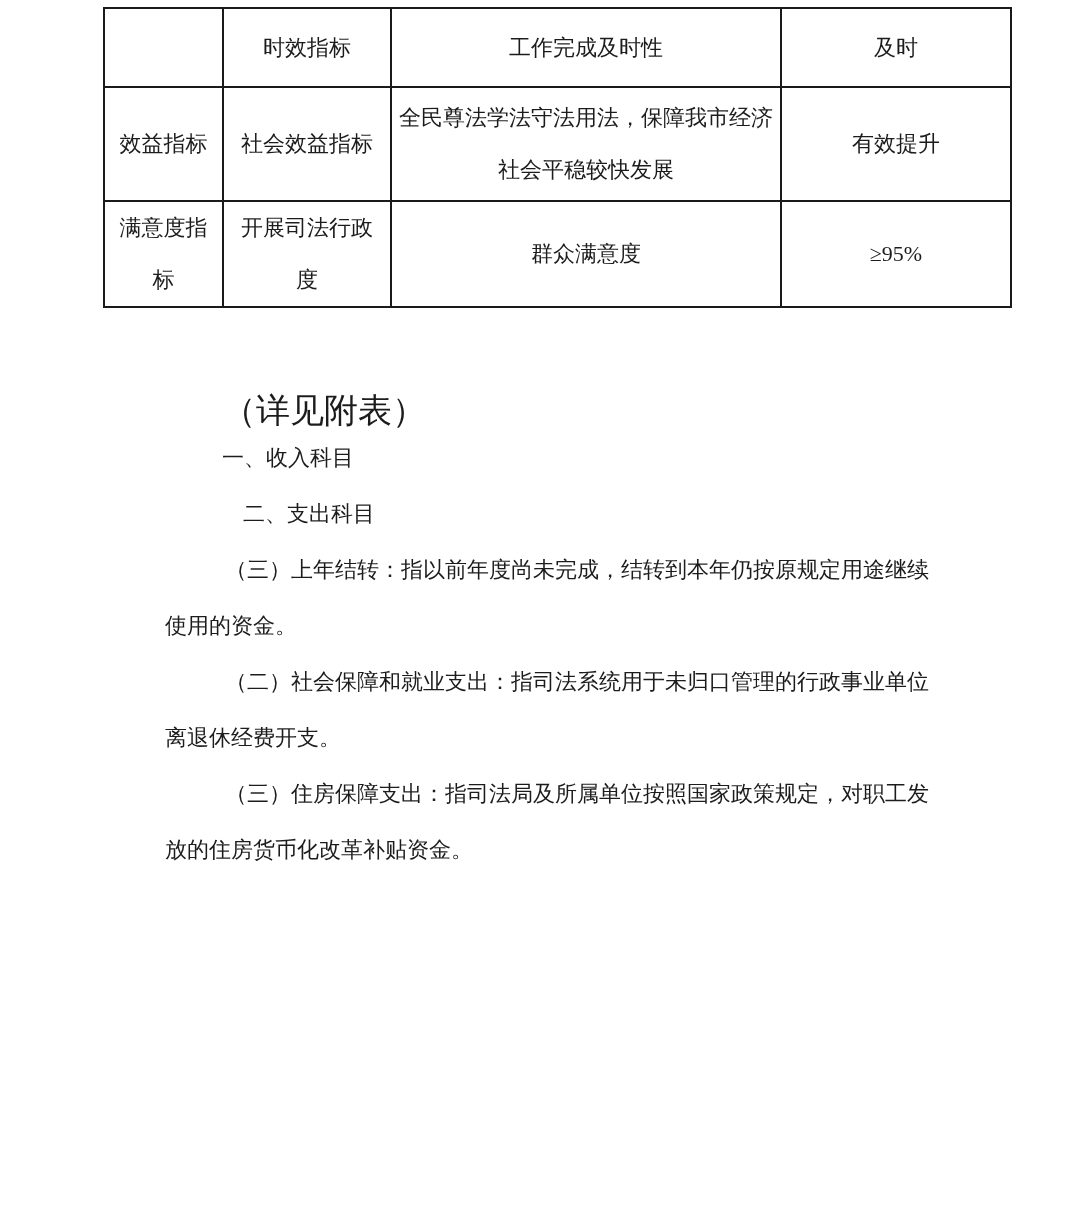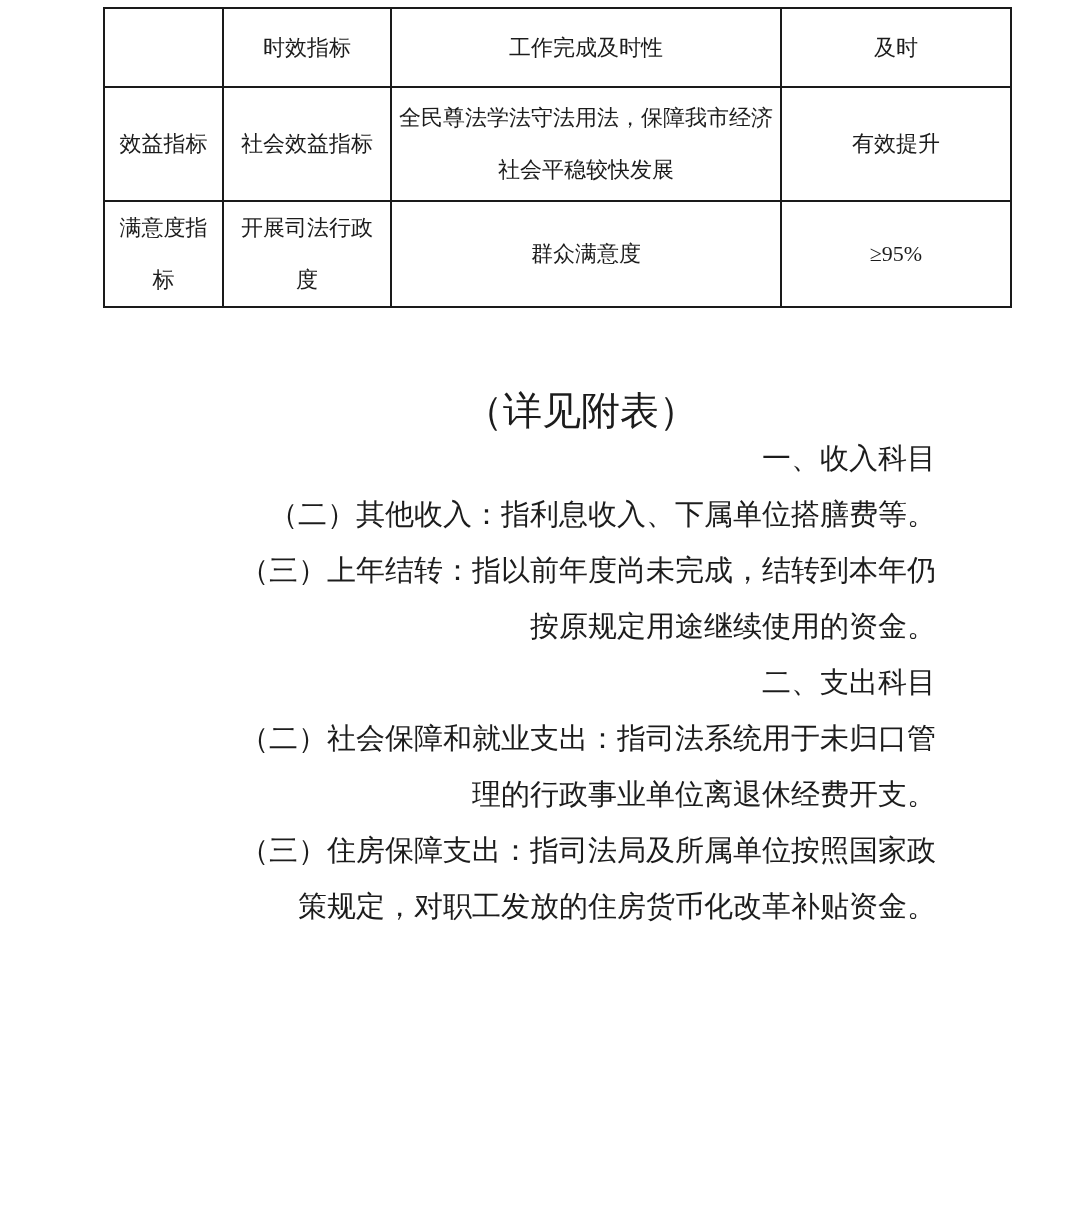--- a/index.html
+++ b/index.html
@@ -25,24 +25,24 @@
   table.indicator tr.r3{height:102px;}
   .cell-line{line-height:52px;white-space:nowrap;}
 
   
   .content{position:absolute;left:165px;top:383px;width:775px;}
   .part-heading{
     font-size:30px;font-weight:700;line-height:56px;
     letter-spacing:0.5px;text-indent:57px;margin:0;
   }
   .part4{margin-top:19px;}
-  .note{font-size:39px;line-height:56px;text-indent:57px;margin:0;text-align:center;}
+  .note{font-size:34px;line-height:56px;text-indent:57px;margin:0;}
   .bodyline{
-    font-size:29px;line-height:56px;margin:0;width:771px;
-    text-align:right;word-break:normal;line-break:strict;
+    font-size:22px;line-height:56px;margin:0;width:771px;
+    text-align:left;word-break:normal;line-break:strict;
   }
   .sec1{text-indent:57px;margin-top:-9px;}
   .sec2{text-indent:78px;}
   .item{text-indent:60px;}
 </style>
 </head>
 <body>
 
 <div class="page">
 
@@ -99,21 +99,20 @@
             <div class="cell-line">≥95%</div>
           </td>
     </tr>
   </tbody>
     </table>
 
   <div class="content">
     <p class="note">（详见附表）</p>
 
     <p class="bodyline sec1">一、收入科目</p>
-    <p class="bodyline item">（二）其他收入：指利息收入、下属单位搭膳费等。</p>
+    <p class="bodyline sec2">二、支出科目</p>
+
     <p class="bodyline item">（三）上年结转：指以前年度尚未完成，结转到本年仍按原规定用途继续使用的资金。</p>
-
-    <p class="bodyline sec2">二、支出科目</p>
     <p class="bodyline item">（二）社会保障和就业支出：指司法系统用于未归口管理的行政事业单位离退休经费开支。</p>
     <p class="bodyline item">（三）住房保障支出：指司法局及所属单位按照国家政策规定，对职工发放的住房货币化改革补贴资金。</p>
   </div>
 
 </div>
 
 </body></html>

